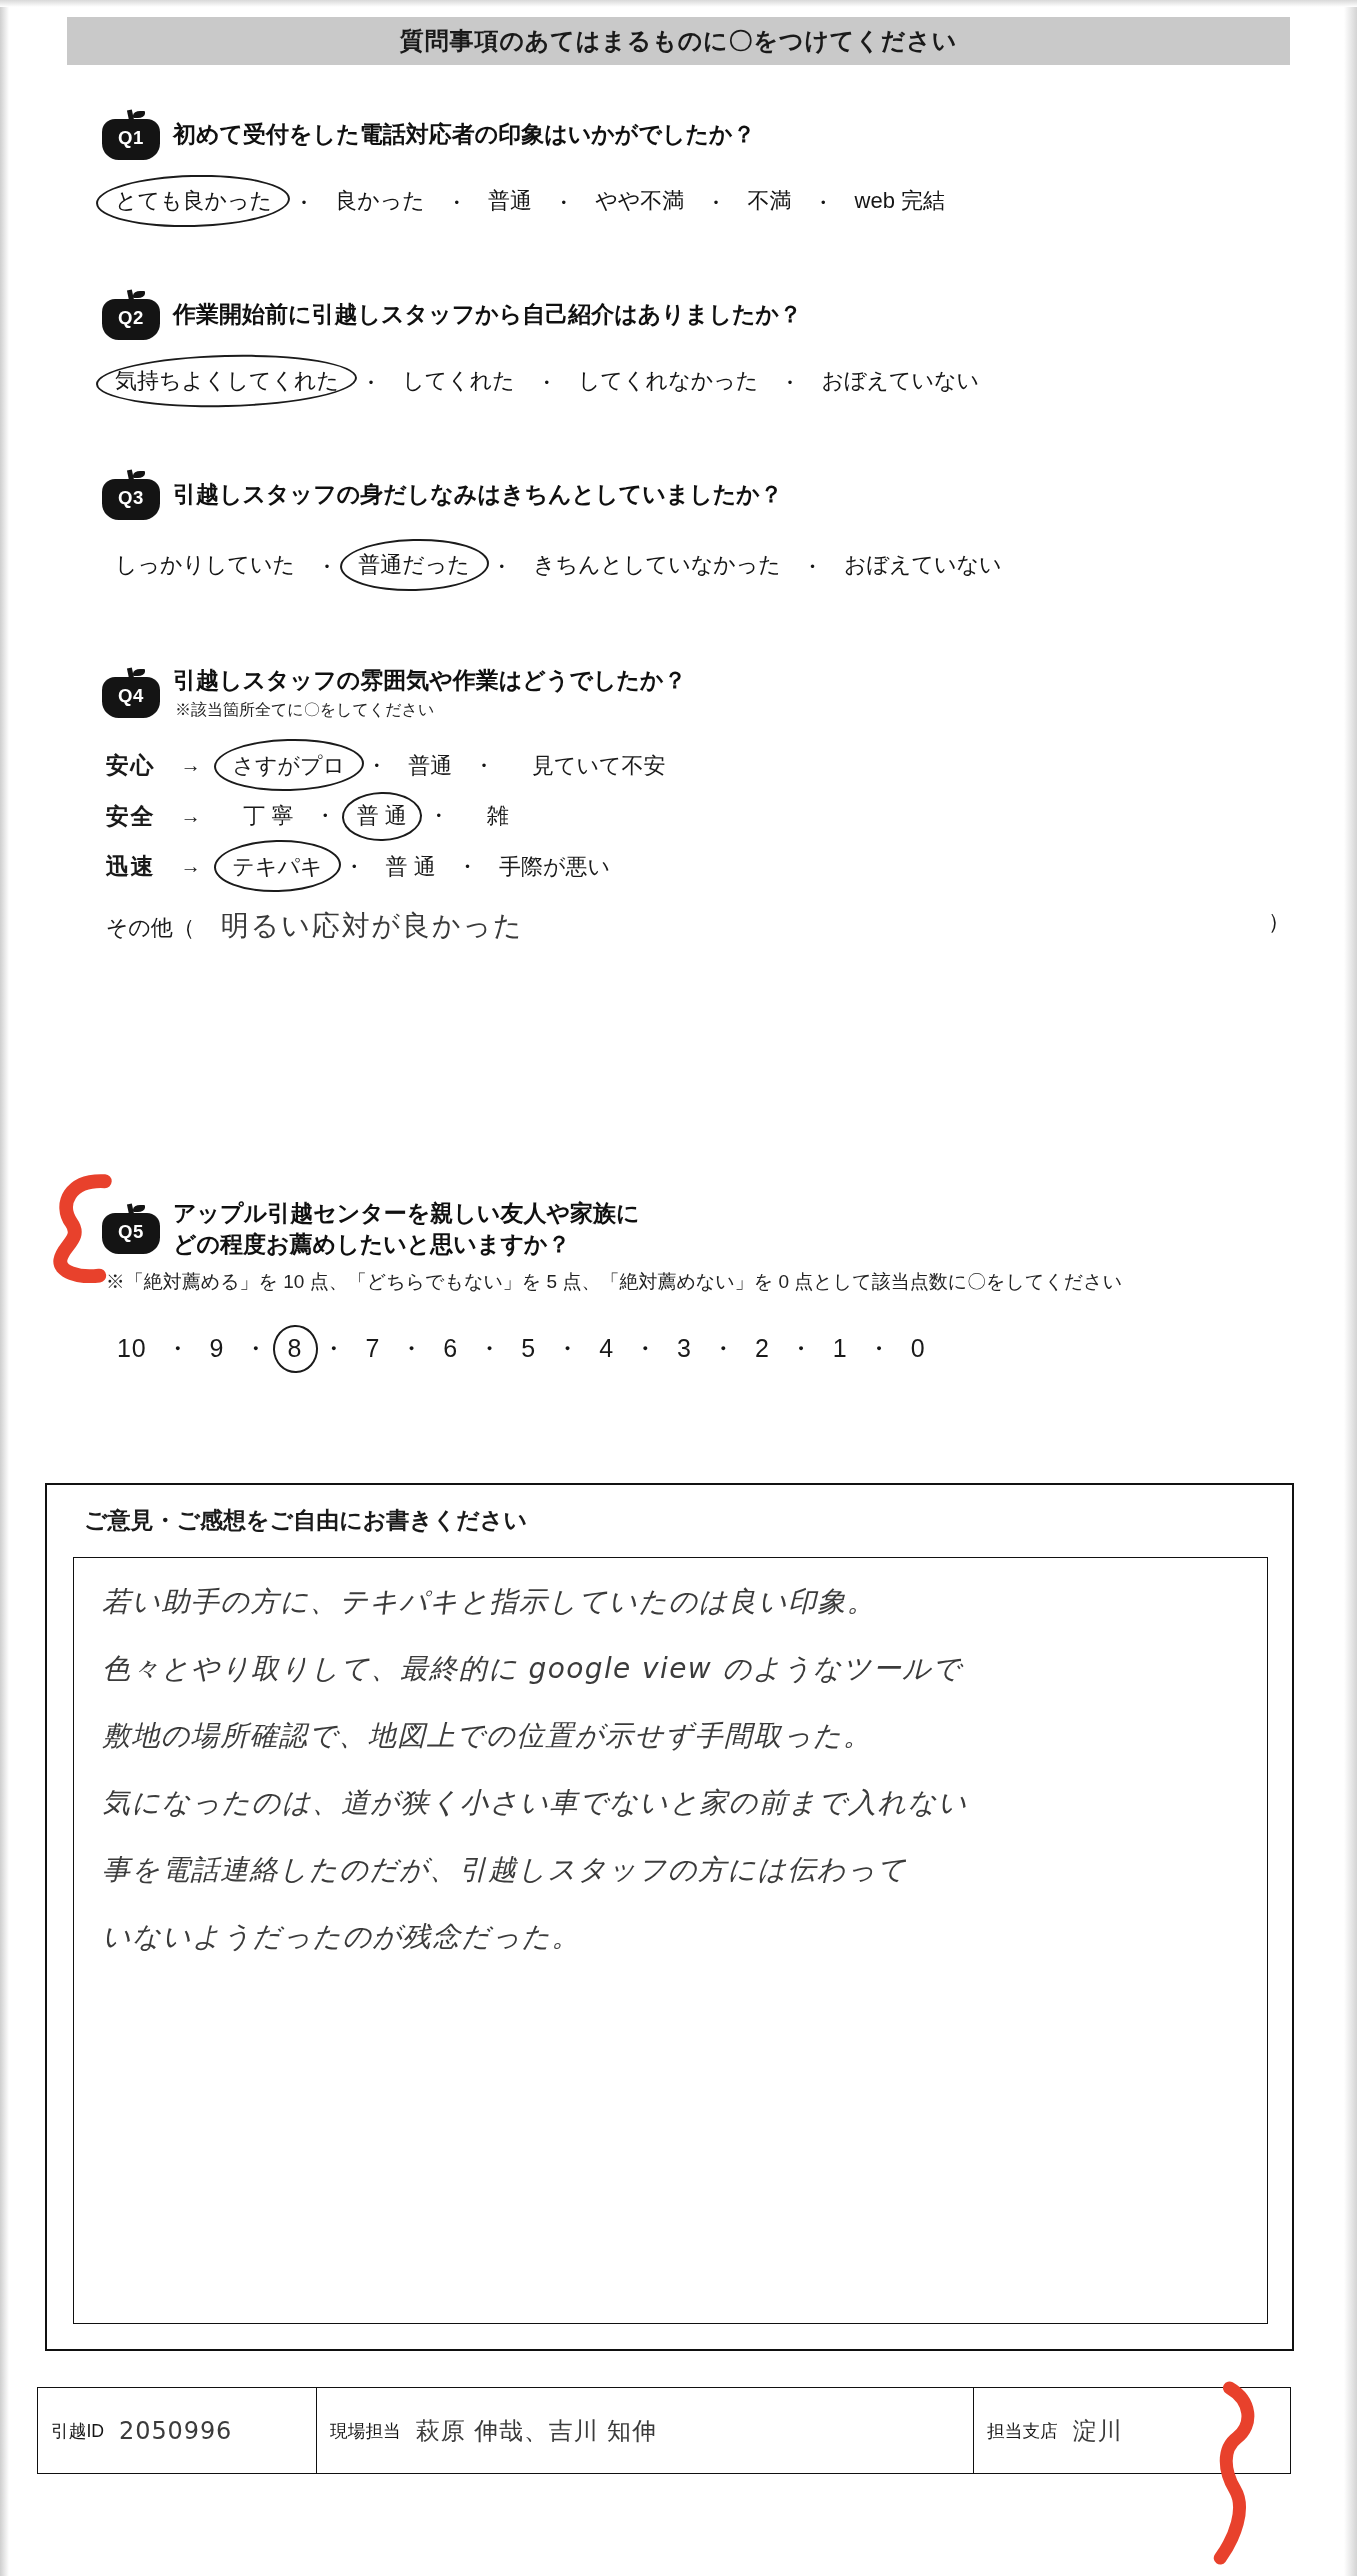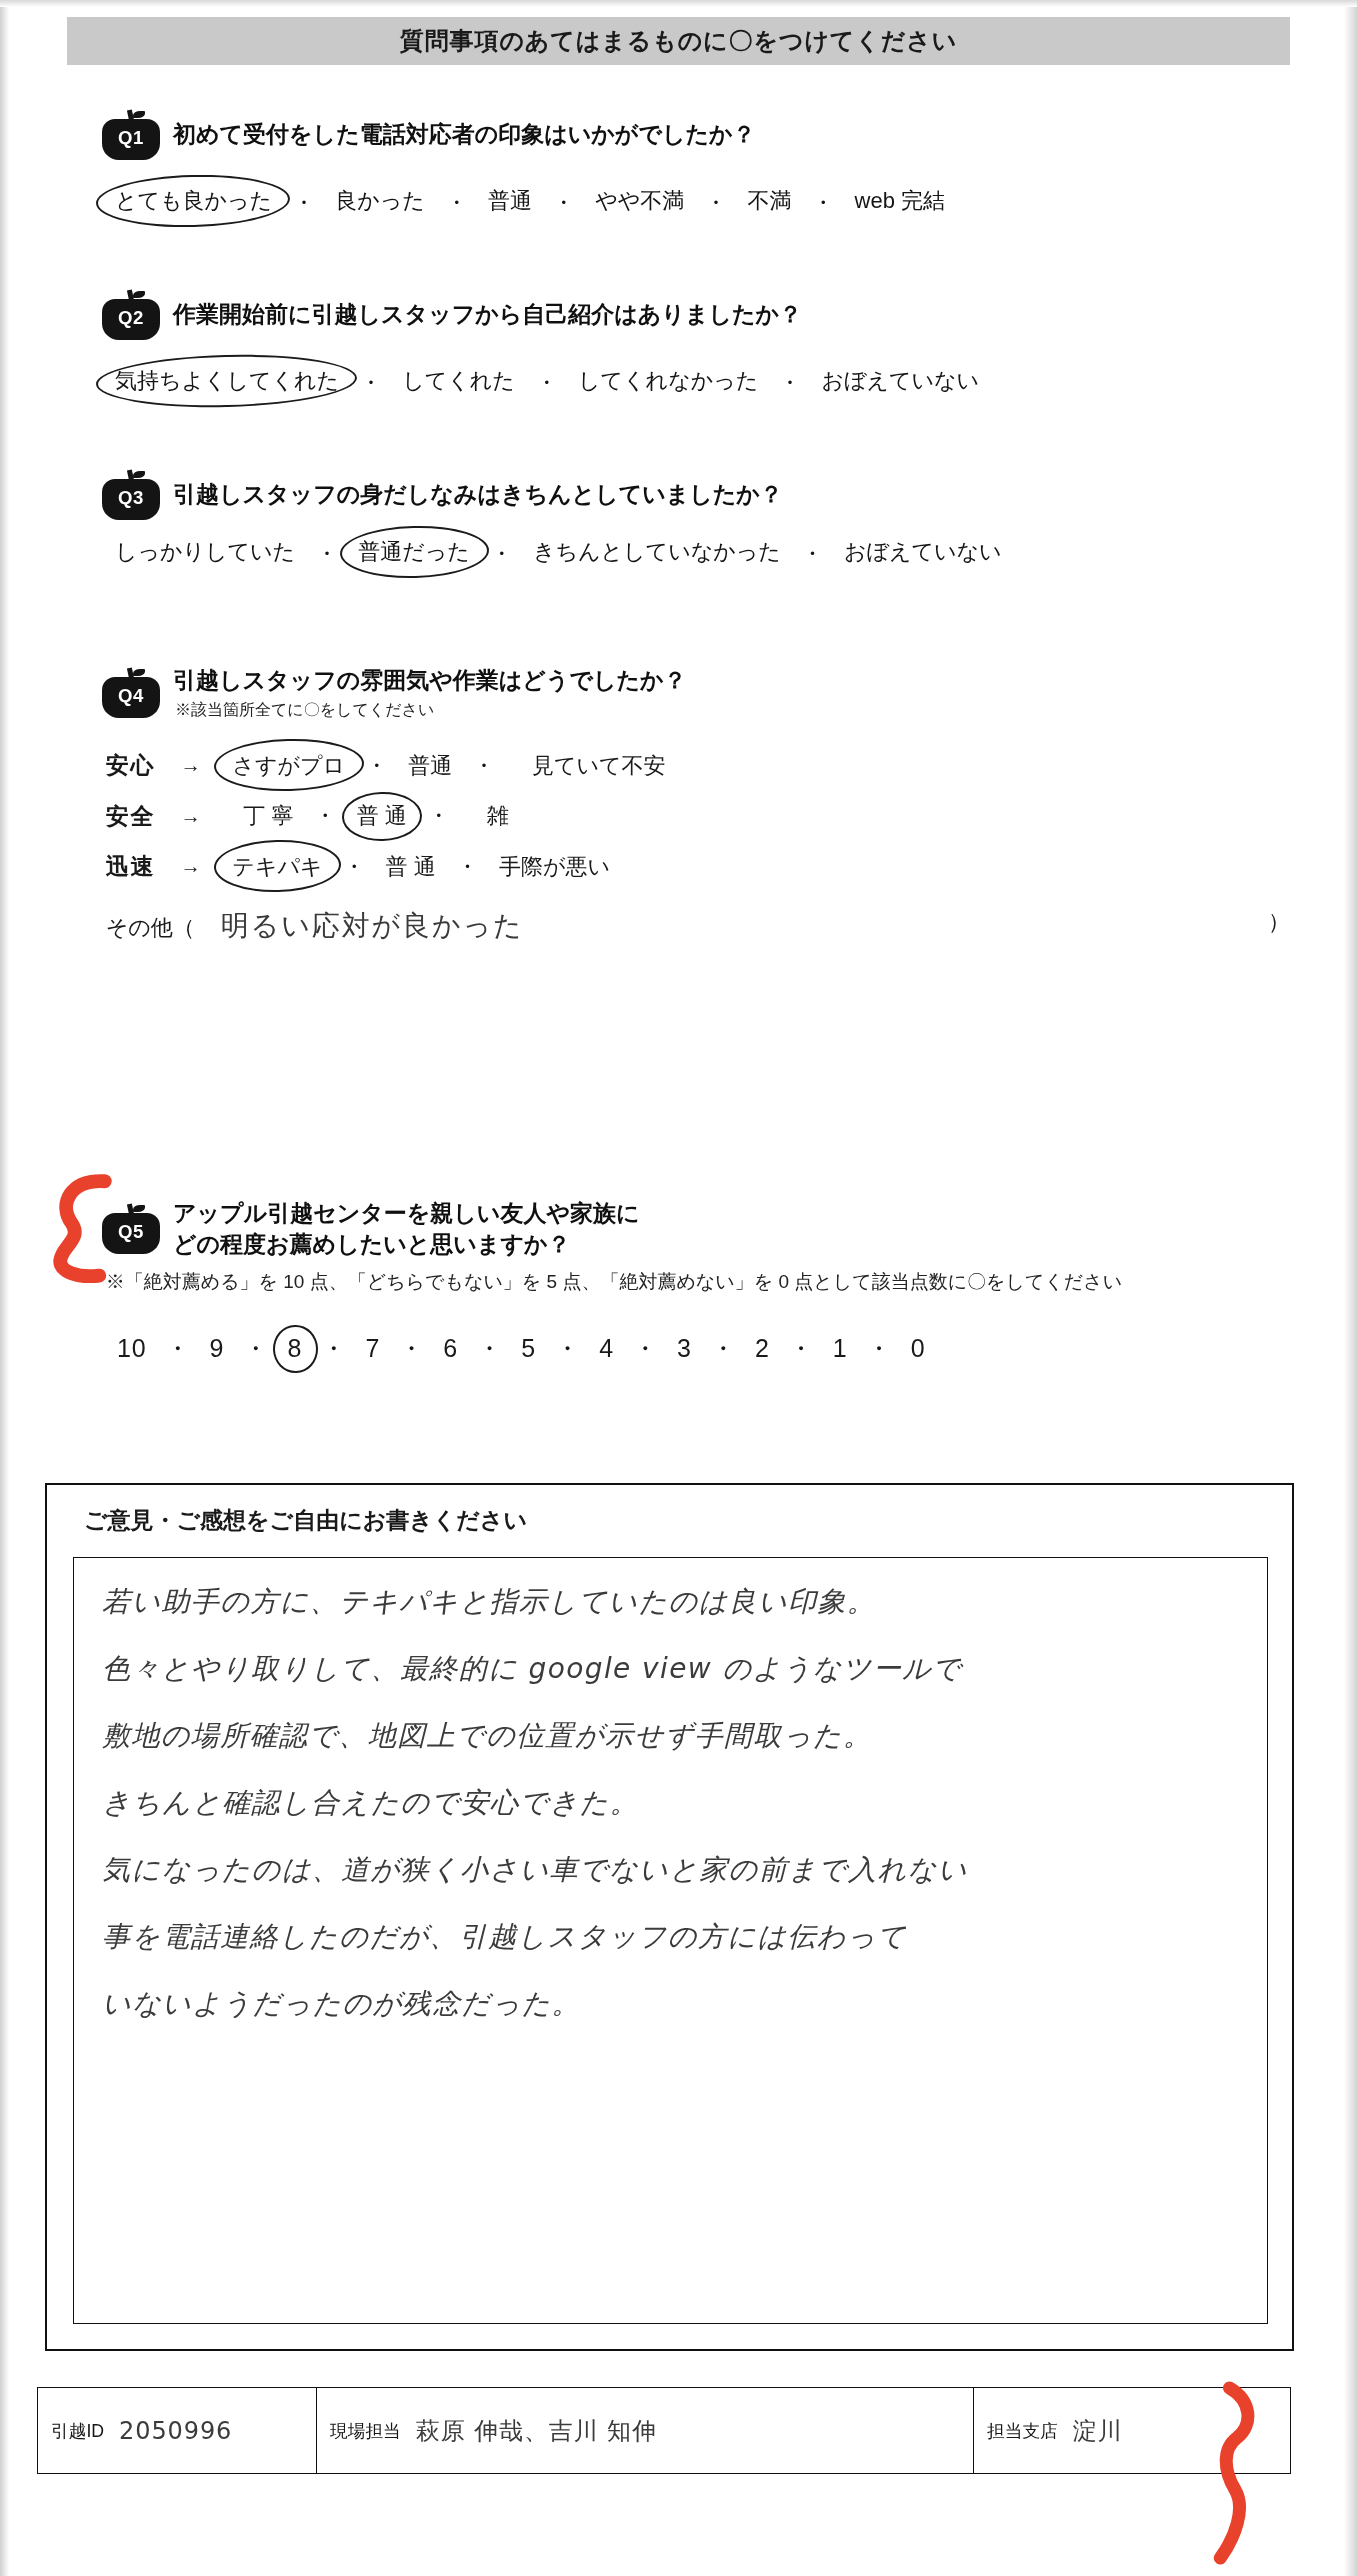--- a/index.html
+++ b/index.html
@@ -325,21 +325,21 @@
   <div class="qblock" style="left:102px; top:470px;">
     <div class="qhead">
       <div class="qbadge">
         <div class="stem"></div>
           <div class="leaf"></div>
           <div class="body"></div>
         <div class="label">Q3</div>
       </div>
       <div class="qtitle">引越しスタッフの身だしなみはきちんとしていましたか？</div>
     </div>
-    <div class="options" style="margin-top:15px; margin-left:7.4px;">
+    <div class="options" style="margin-top:28px; margin-left:7.4px;">
       <span class="opt">しっかりしていた</span>
       <span class="sep">・</span>
       <span class="opt circled">普通だった</span>
       <span class="sep">・</span>
       <span class="opt">きちんとしていなかった</span>
       <span class="sep">・</span>
       <span class="opt">おぼえていない</span>
     </div>
   </div>
 
@@ -440,21 +440,20 @@
     </div>
   </div>
 
   <div class="commentbox">
     <div class="commentbox-title">ご意見・ご感想をご自由にお書きください</div>
     <div class="commentbox-inner">
       <div class="handwriting">
         <p>若い助手の方に、テキパキと指示していたのは良い印象。</p>
         <p>色々とやり取りして、最終的に google view のようなツールで</p>
         <p>敷地の場所確認で、地図上での位置が示せず手間取った。</p>
-        <p>きちんと確認し合えたので安心できた。</p>
         <p>気になったのは、道が狭く小さい車でないと家の前まで入れない</p>
         <p>事を電話連絡したのだが、引越しスタッフの方には伝わって</p>
         <p>いないようだったのが残念だった。</p>
       </div>
     </div>
   </div>
 
   <div class="footer">
     <div class="fcell" style="width:279px;">
       <span class="flabel">引越ID</span>

